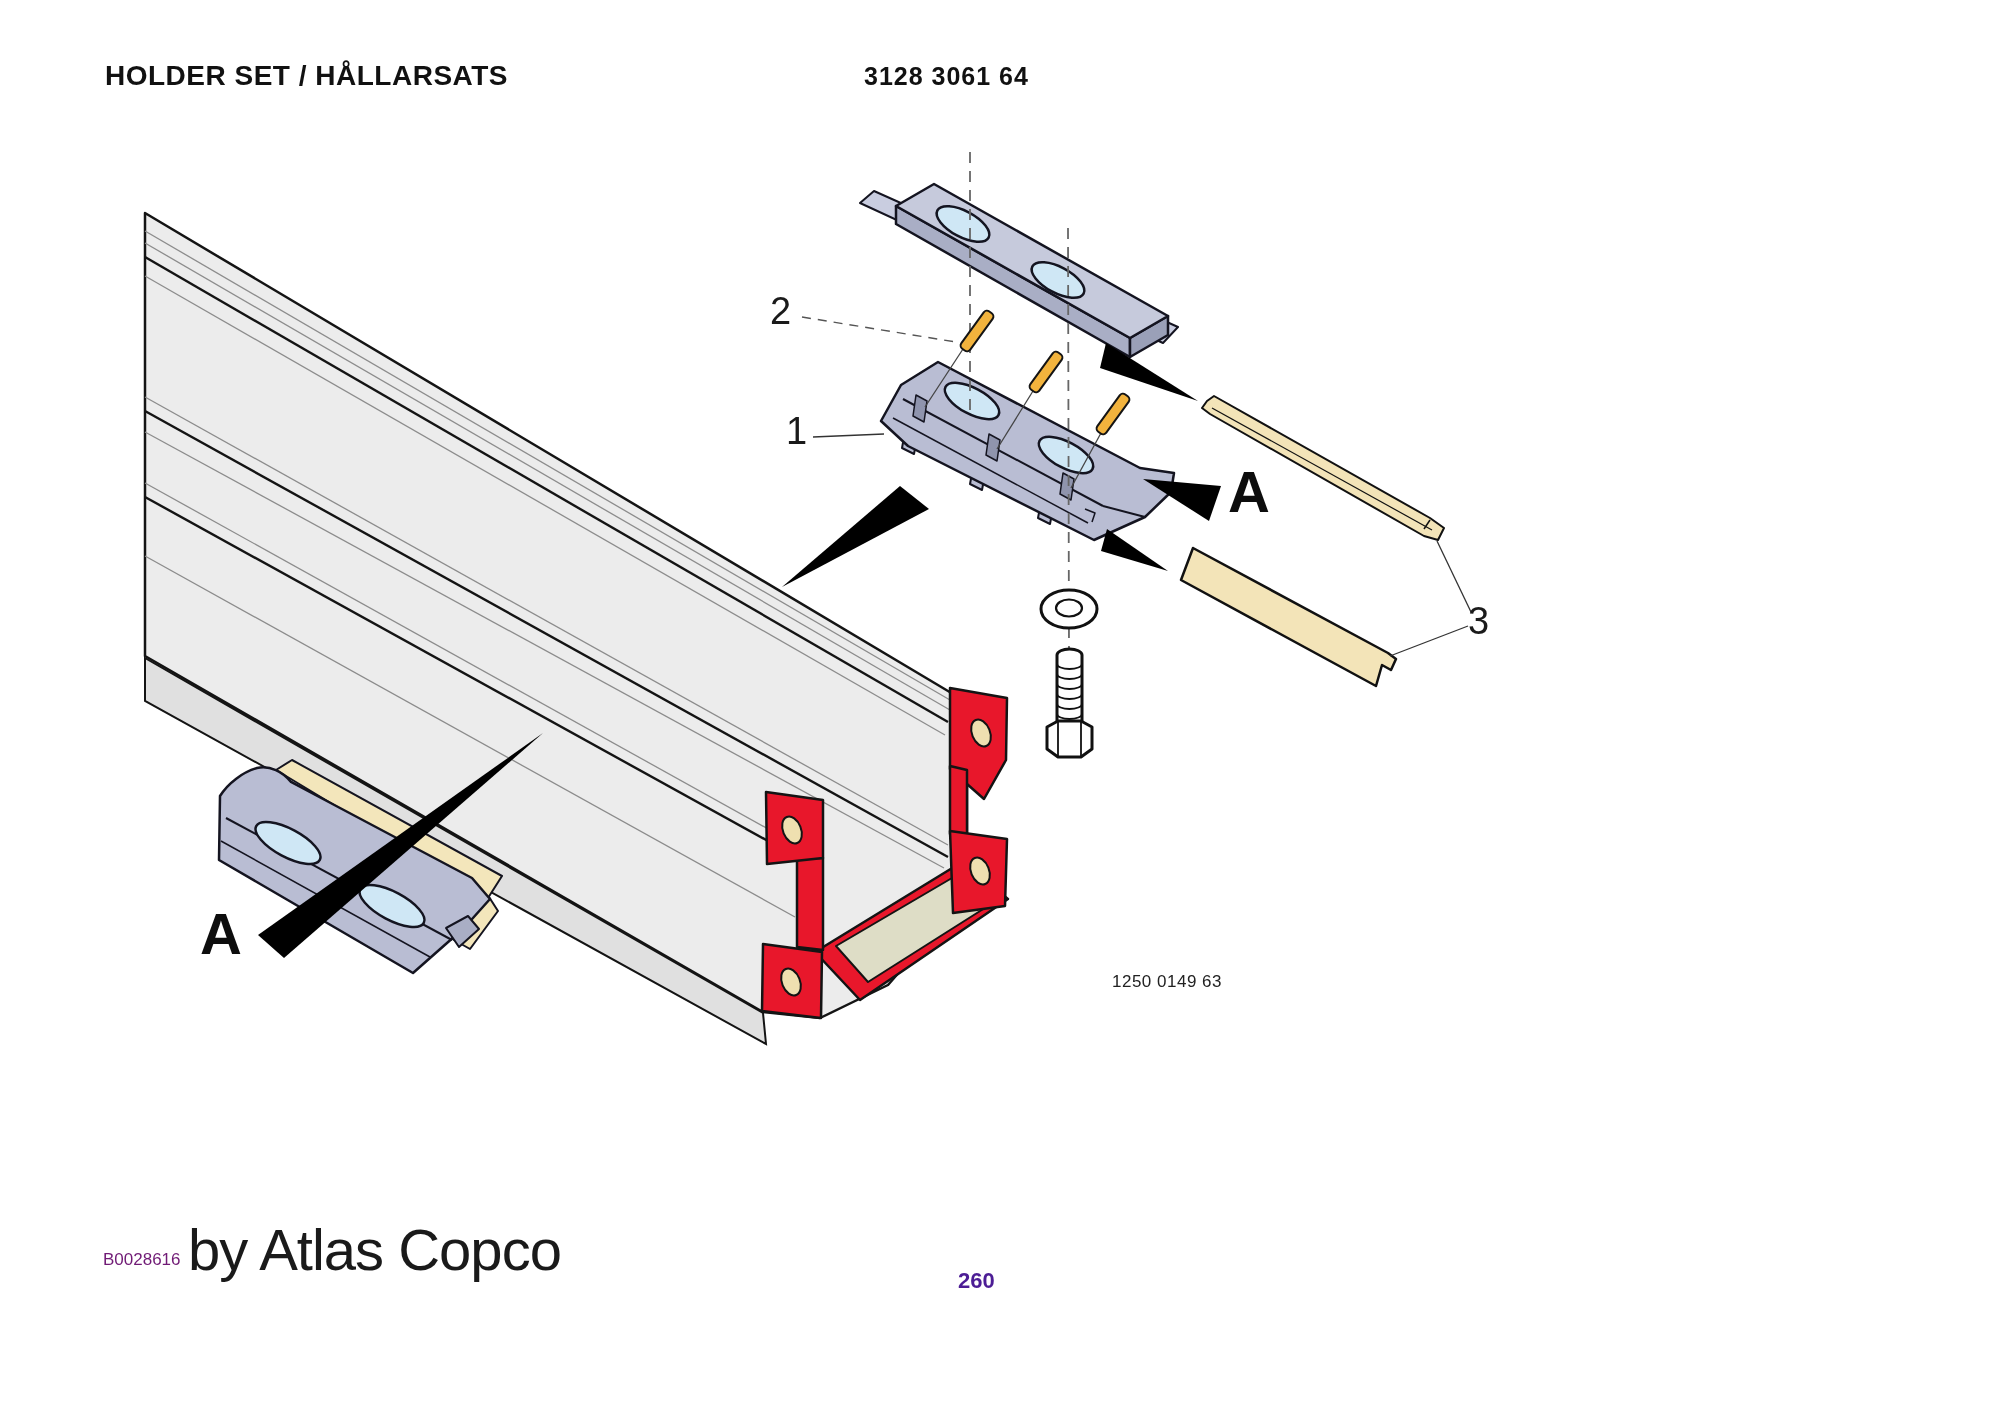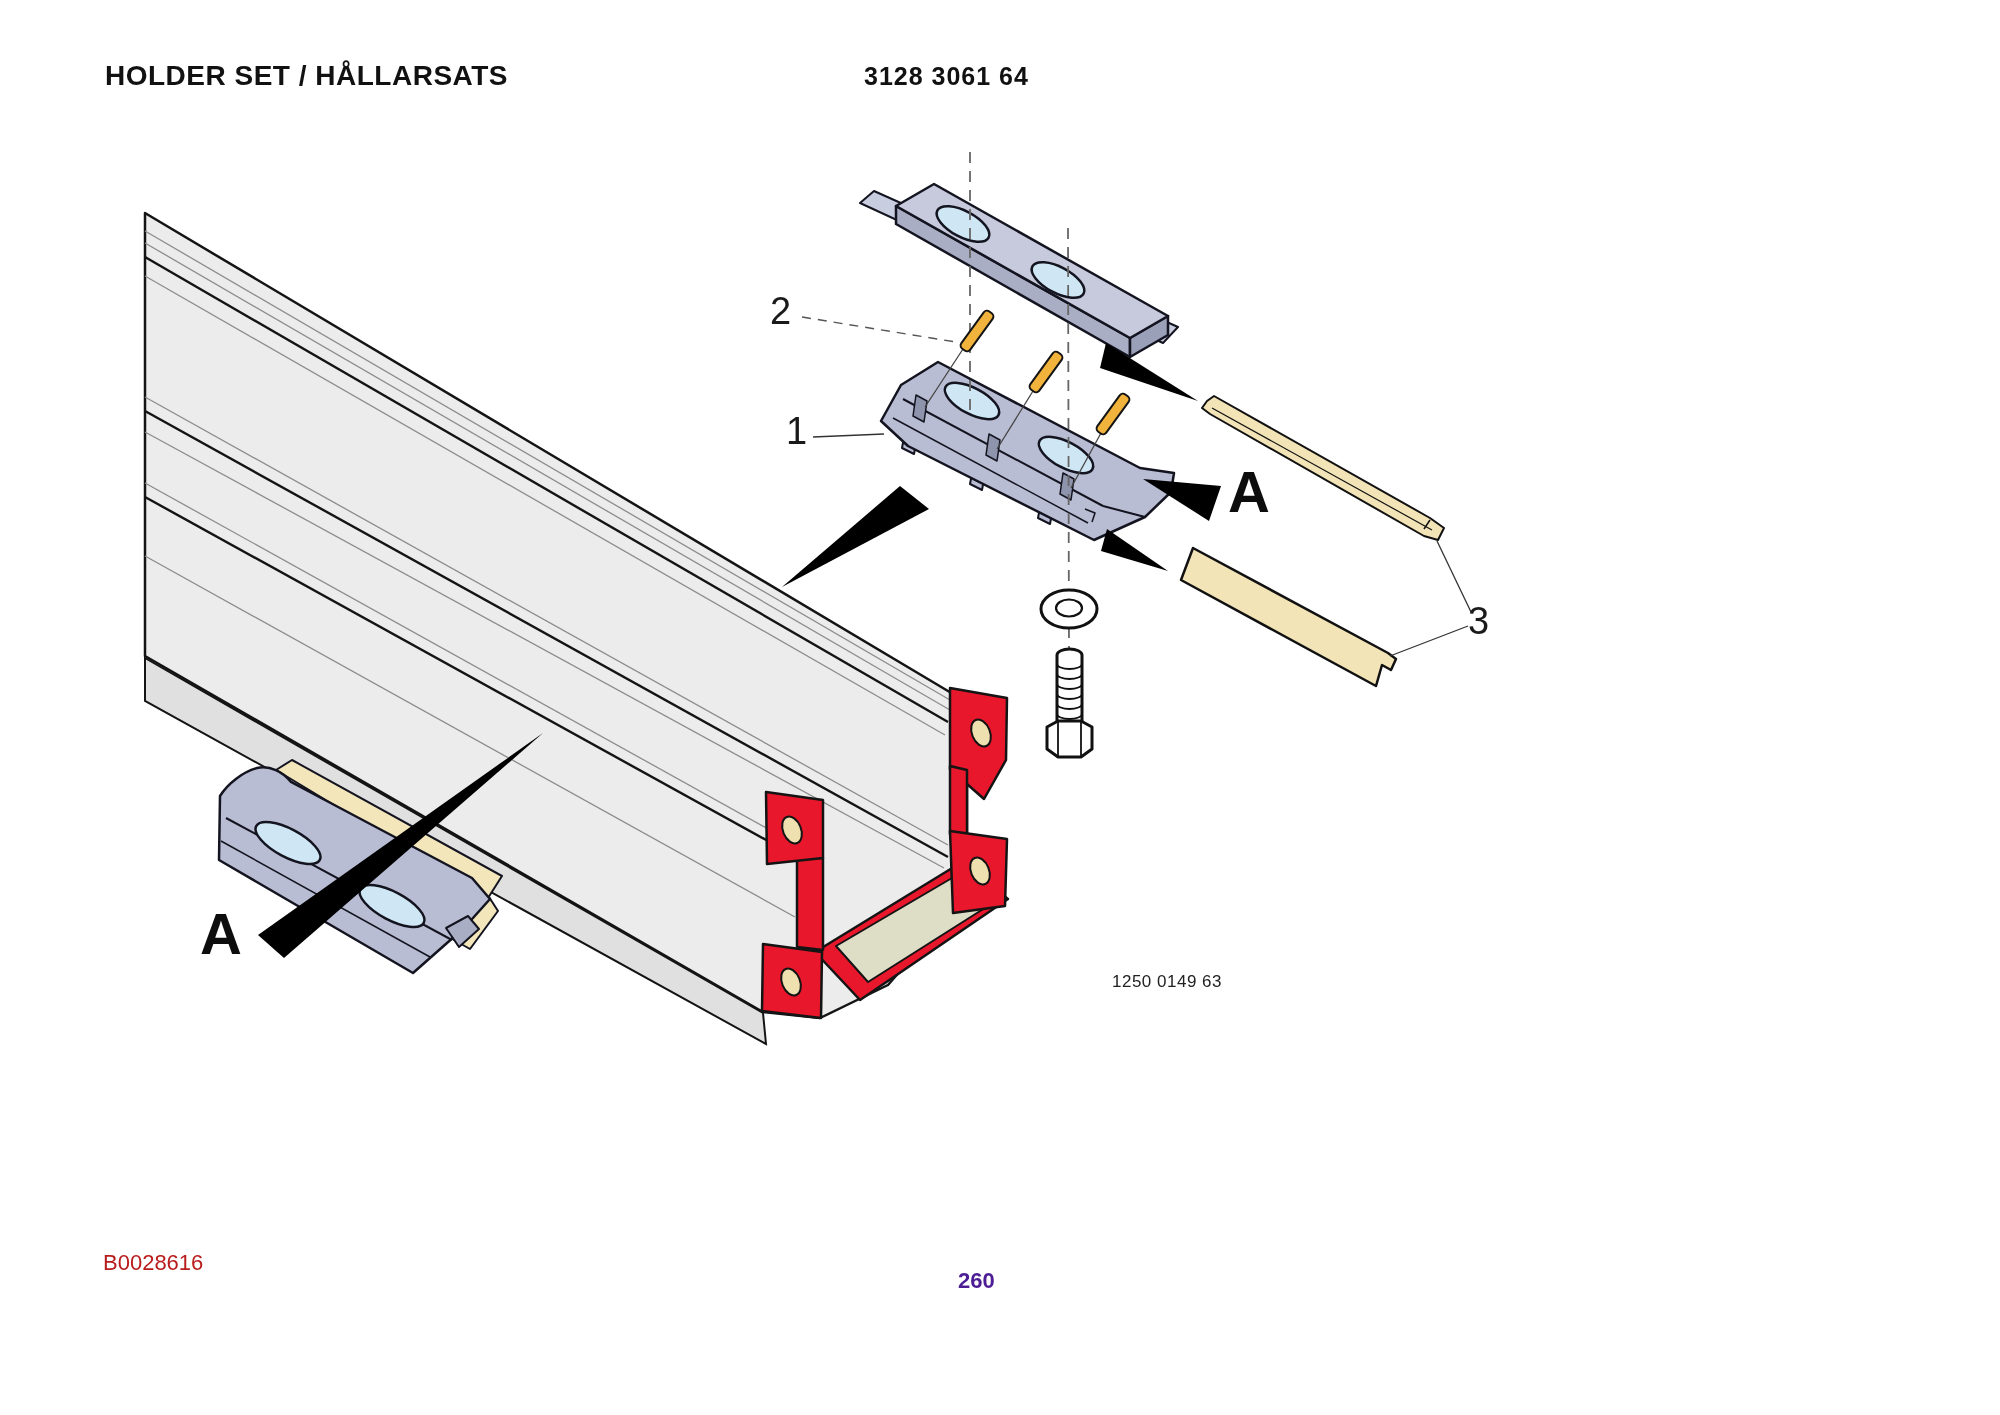--- a/index.html
+++ b/index.html
@@ -4,21 +4,21 @@
 <style>
   html,body{margin:0;padding:0;background:#fff;}
   #page{position:relative;width:1960px;height:1415px;background:#ffffff;overflow:hidden;
         font-family:"Liberation Sans",sans-serif;color:#111;}
   .abs{position:absolute;white-space:nowrap;}
   .hdr{font-weight:bold;font-size:28px;letter-spacing:.5px;}
   .pn{font-weight:bold;font-size:25px;letter-spacing:1px;}
   .callout{font-size:38px;color:#1a1a1a;}
   .marker{font-size:58px;font-weight:bold;color:#0d0d0d;}
   .fig-num{font-size:17px;color:#222;letter-spacing:.5px;}
-  .foot-code{font-size:22px;color:#b91c1c;}
+  .foot-code{font-size:17px;color:#701a75;}
   .brand{font-size:58px;color:#1a1a1a;letter-spacing:-1px;}
   .pageno{font-size:22px;color:#4c1d95;font-weight:bold;}
   svg{position:absolute;left:0;top:0;}
 </style>
 </head>
 <body>
 
 <div id="page">
 
   <svg width="2000" height="1415" viewBox="0 0 2000 1415">
@@ -155,15 +155,16 @@
 
   <div class="abs callout" style="left:770px;top:290px;">2</div>
   <div class="abs callout" style="left:786px;top:410px;">1</div>
   <div class="abs callout" style="left:1468px;top:600px;">3</div>
   <div class="abs marker" style="left:1228px;top:458px;">A</div>
   <div class="abs marker" style="left:200px;top:900px;">A</div>
 
   <div class="abs fig-num" style="left:1112px;top:972px;">1250 0149 63</div>
 
   <div class="abs foot-code" style="left:103px;top:1250px;">B0028616</div>
+  <div class="abs brand" style="left:188px;top:1216px;">by Atlas Copco</div>
   <div class="abs pageno" style="left:958px;top:1268px;">260</div>
 
 </div>
 
 </body></html>

